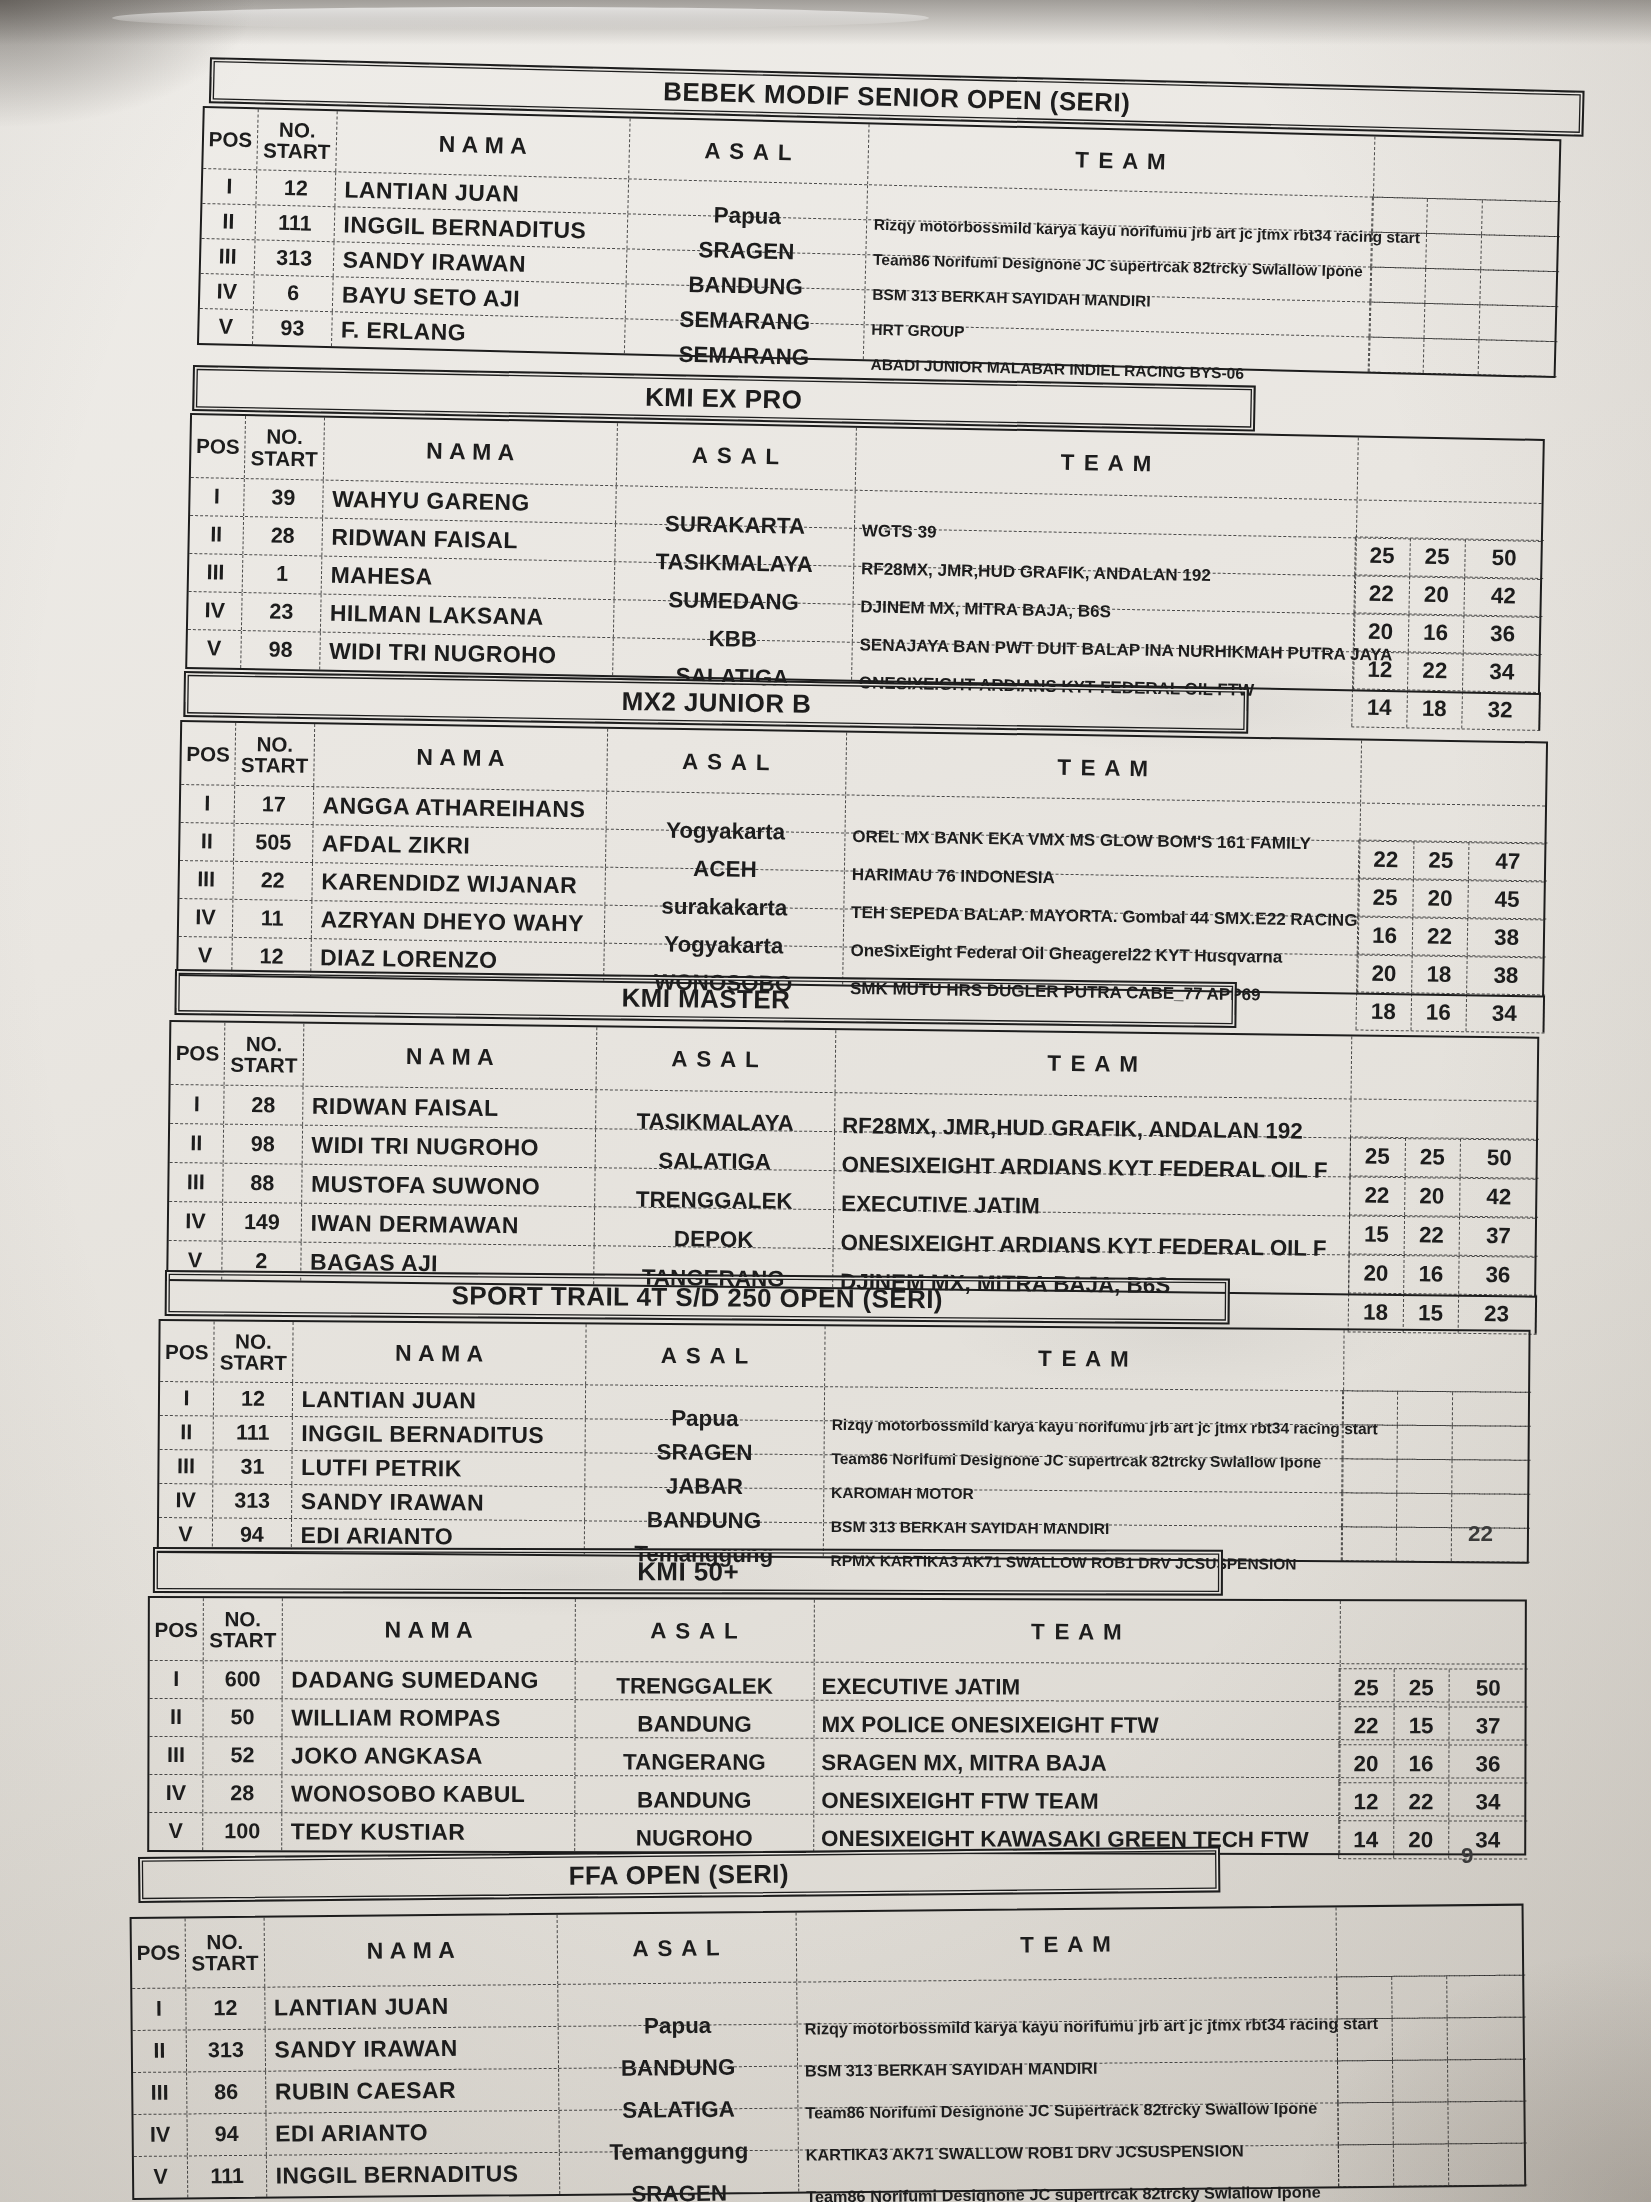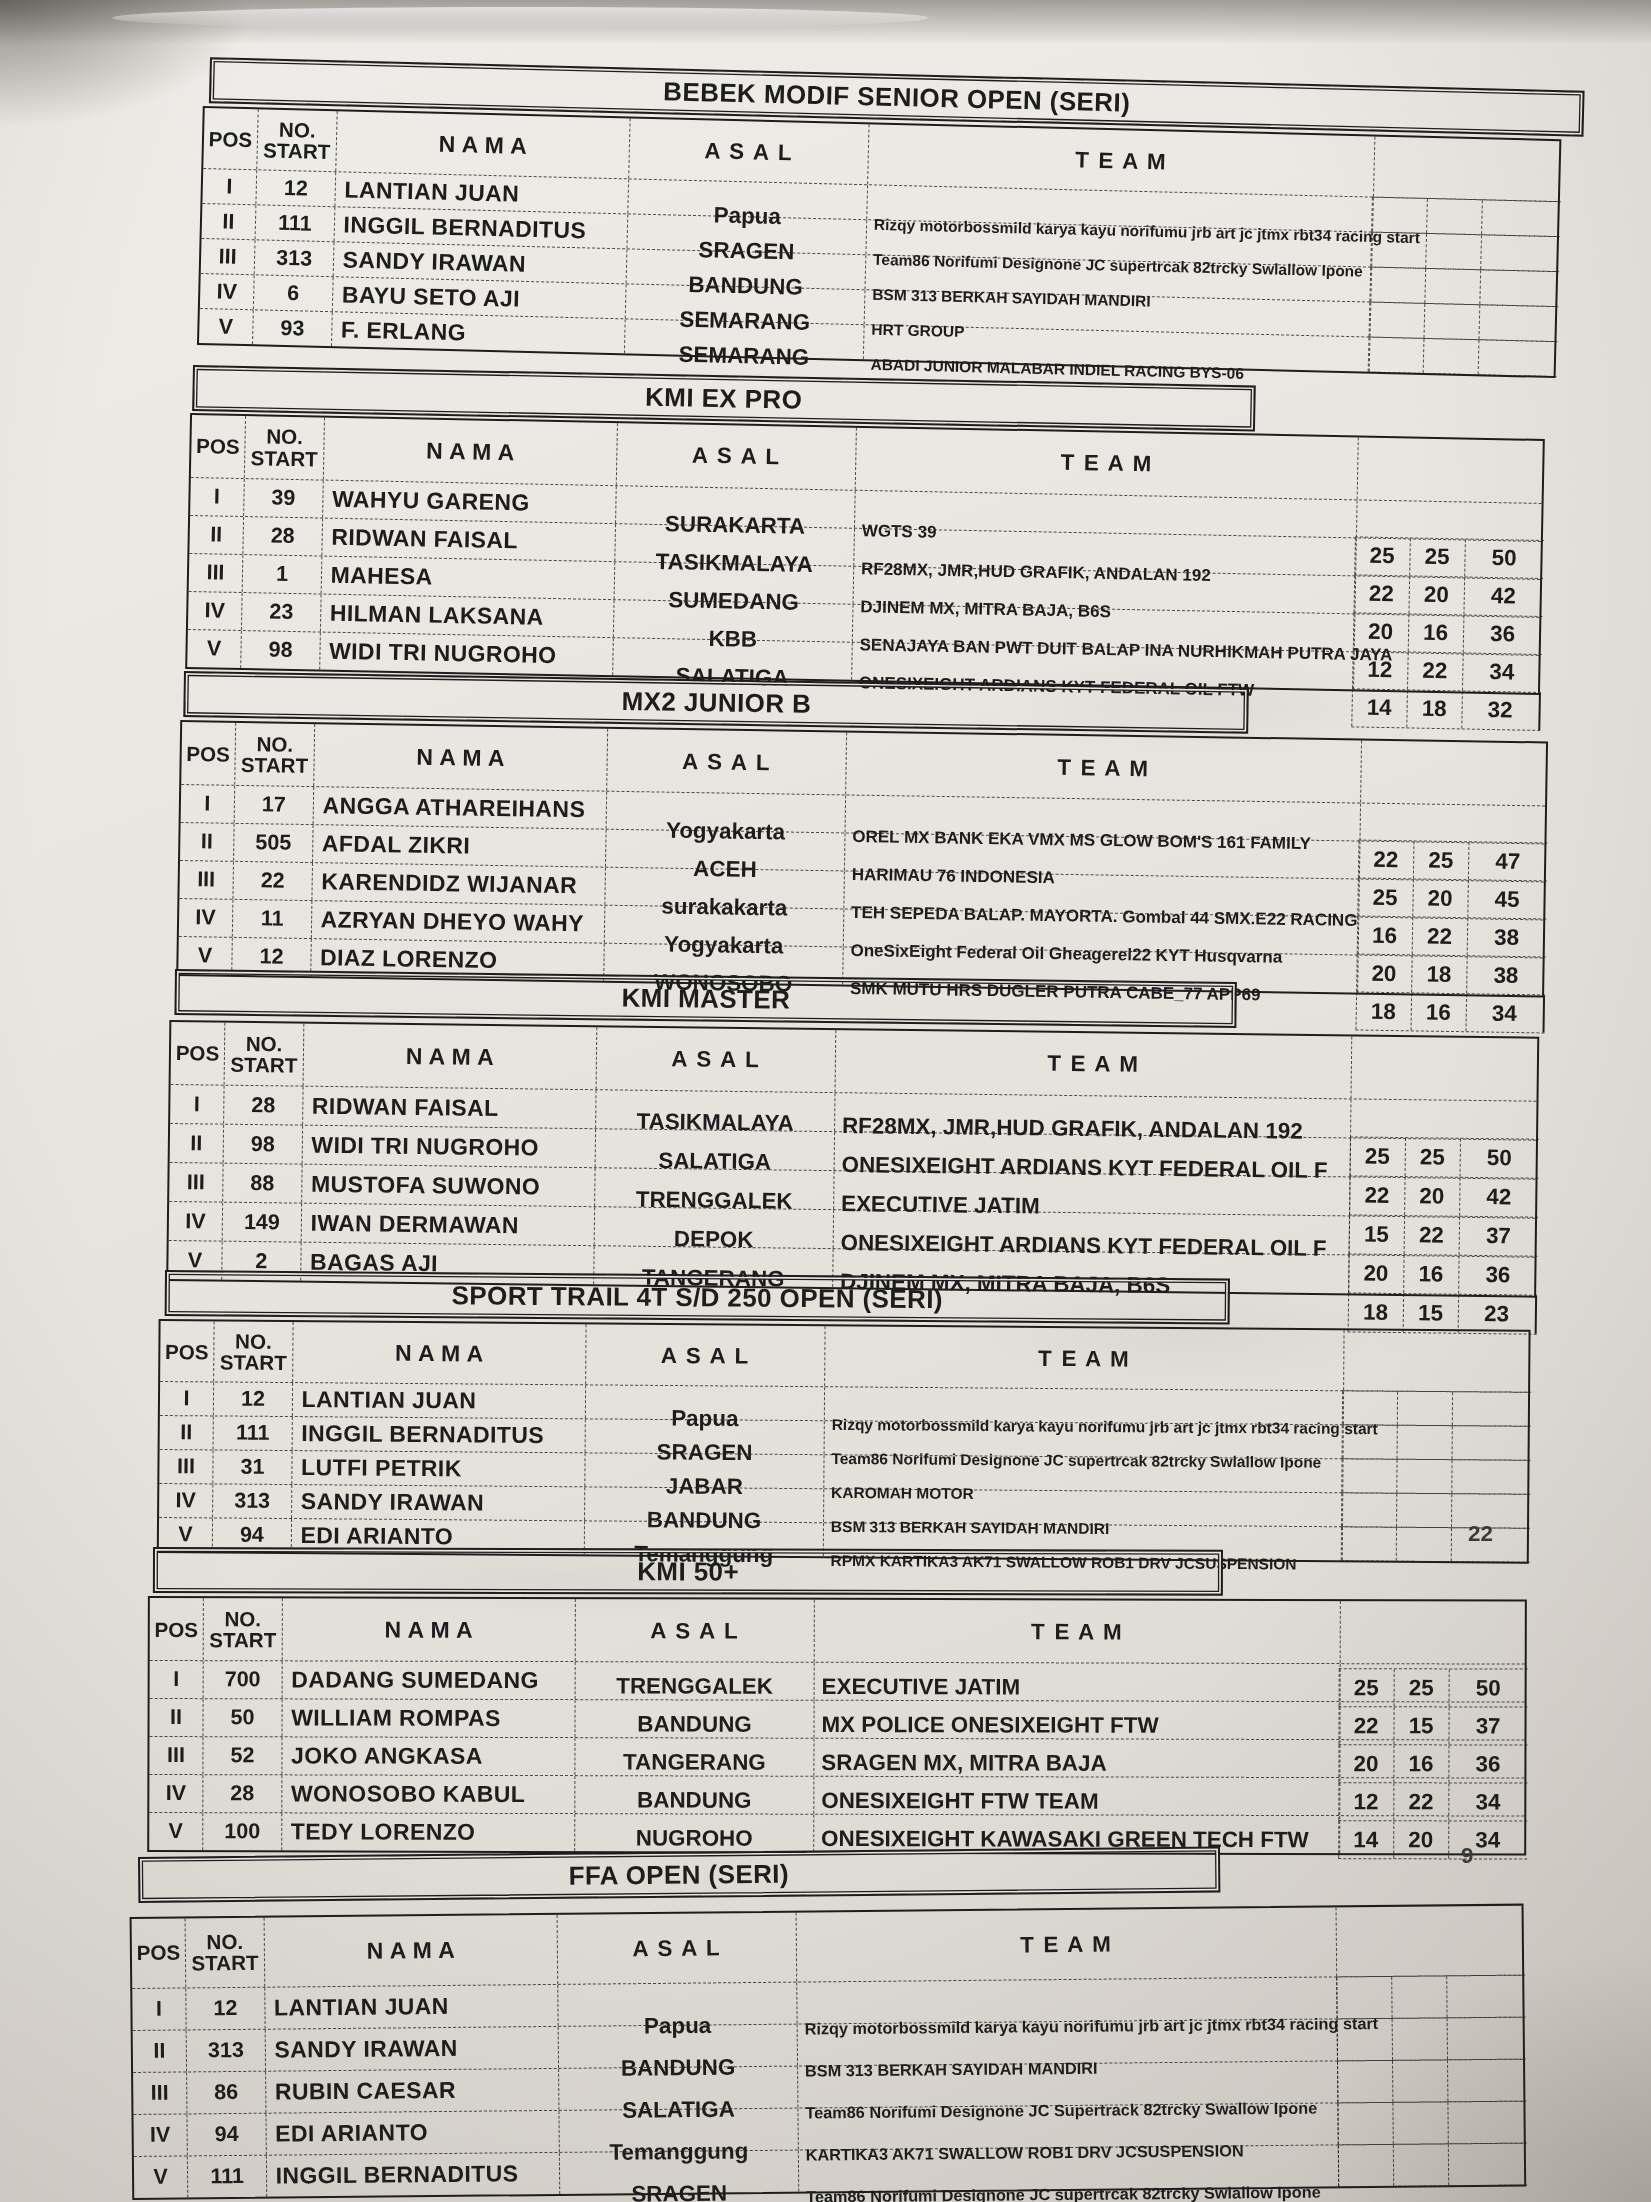--- a/index.html
+++ b/index.html
@@ -607,21 +607,21 @@
             <div>NO.</div>
             <div>START</div>
           </div>
         <div class="c cnama hd">N A M A</div>
         <div class="c casal hd">A S A L</div>
         <div class="c cteam hd">T E A M</div>
         <div class="c cfill hd"></div>
       </div>
       <div class="drow">
         <div class="c cpos">I</div>
-        <div class="c cno">700</div>
+        <div class="c cno">600</div>
         <div class="c cnama">DADANG SUMEDANG</div>
         <div class="c casal">
             <span class="aoff">TRENGGALEK</span>
           </div>
         <div class="c cteam">
             <span class="toff">EXECUTIVE JATIM</span>
           </div>
         <div class="c cfill"></div>
       </div>
       <div class="drow">
@@ -656,21 +656,21 @@
             <span class="aoff">BANDUNG</span>
           </div>
         <div class="c cteam">
             <span class="toff">ONESIXEIGHT FTW TEAM</span>
           </div>
         <div class="c cfill"></div>
       </div>
       <div class="drow">
         <div class="c cpos">V</div>
         <div class="c cno">100</div>
-        <div class="c cnama">TEDY LORENZO</div>
+        <div class="c cnama">TEDY KUSTIAR</div>
         <div class="c casal">
             <span class="aoff">NUGROHO</span>
           </div>
         <div class="c cteam">
             <span class="toff">ONESIXEIGHT KAWASAKI GREEN TECH FTW</span>
           </div>
         <div class="c cfill"></div>
       </div>
       <div class="pts">
         <div class="prow">

